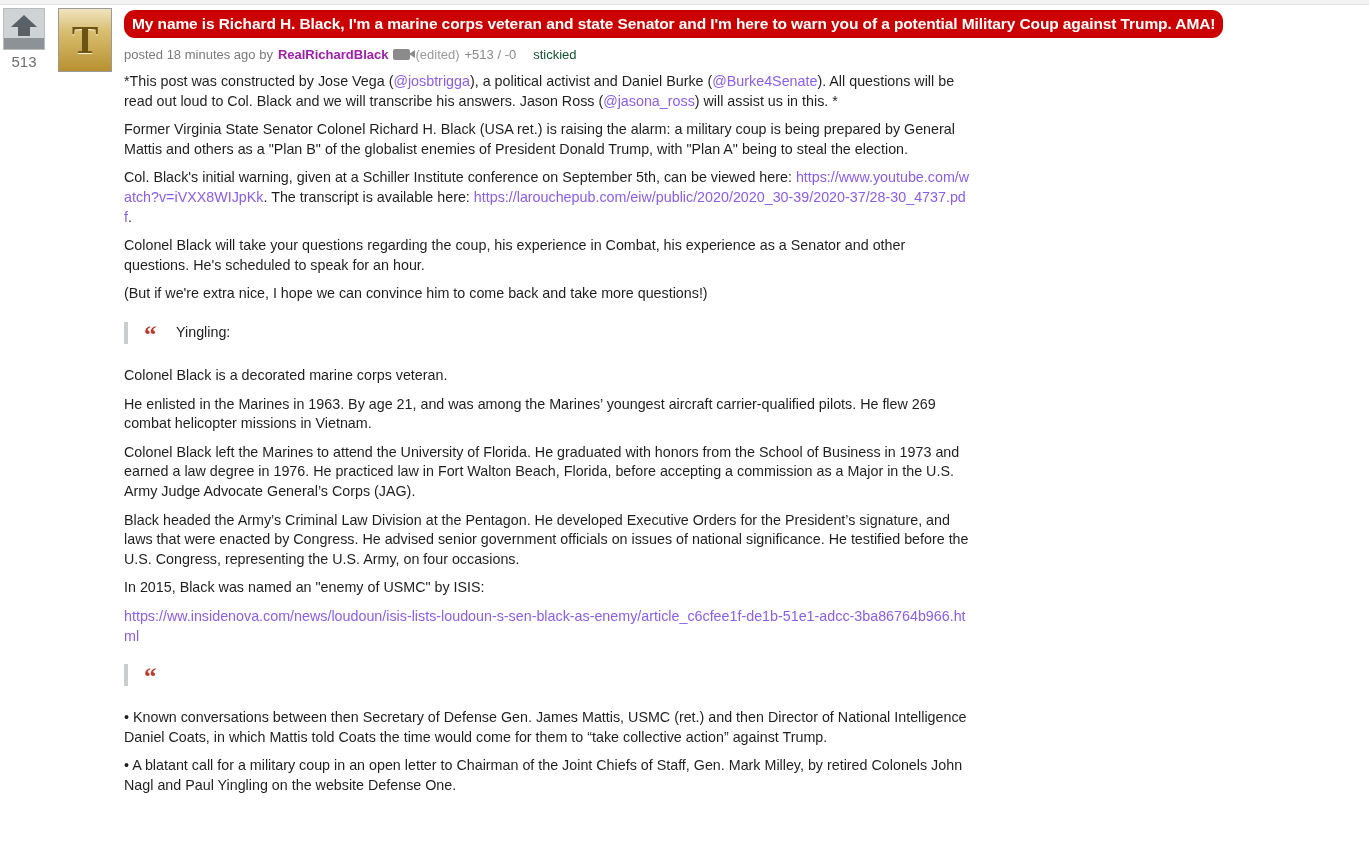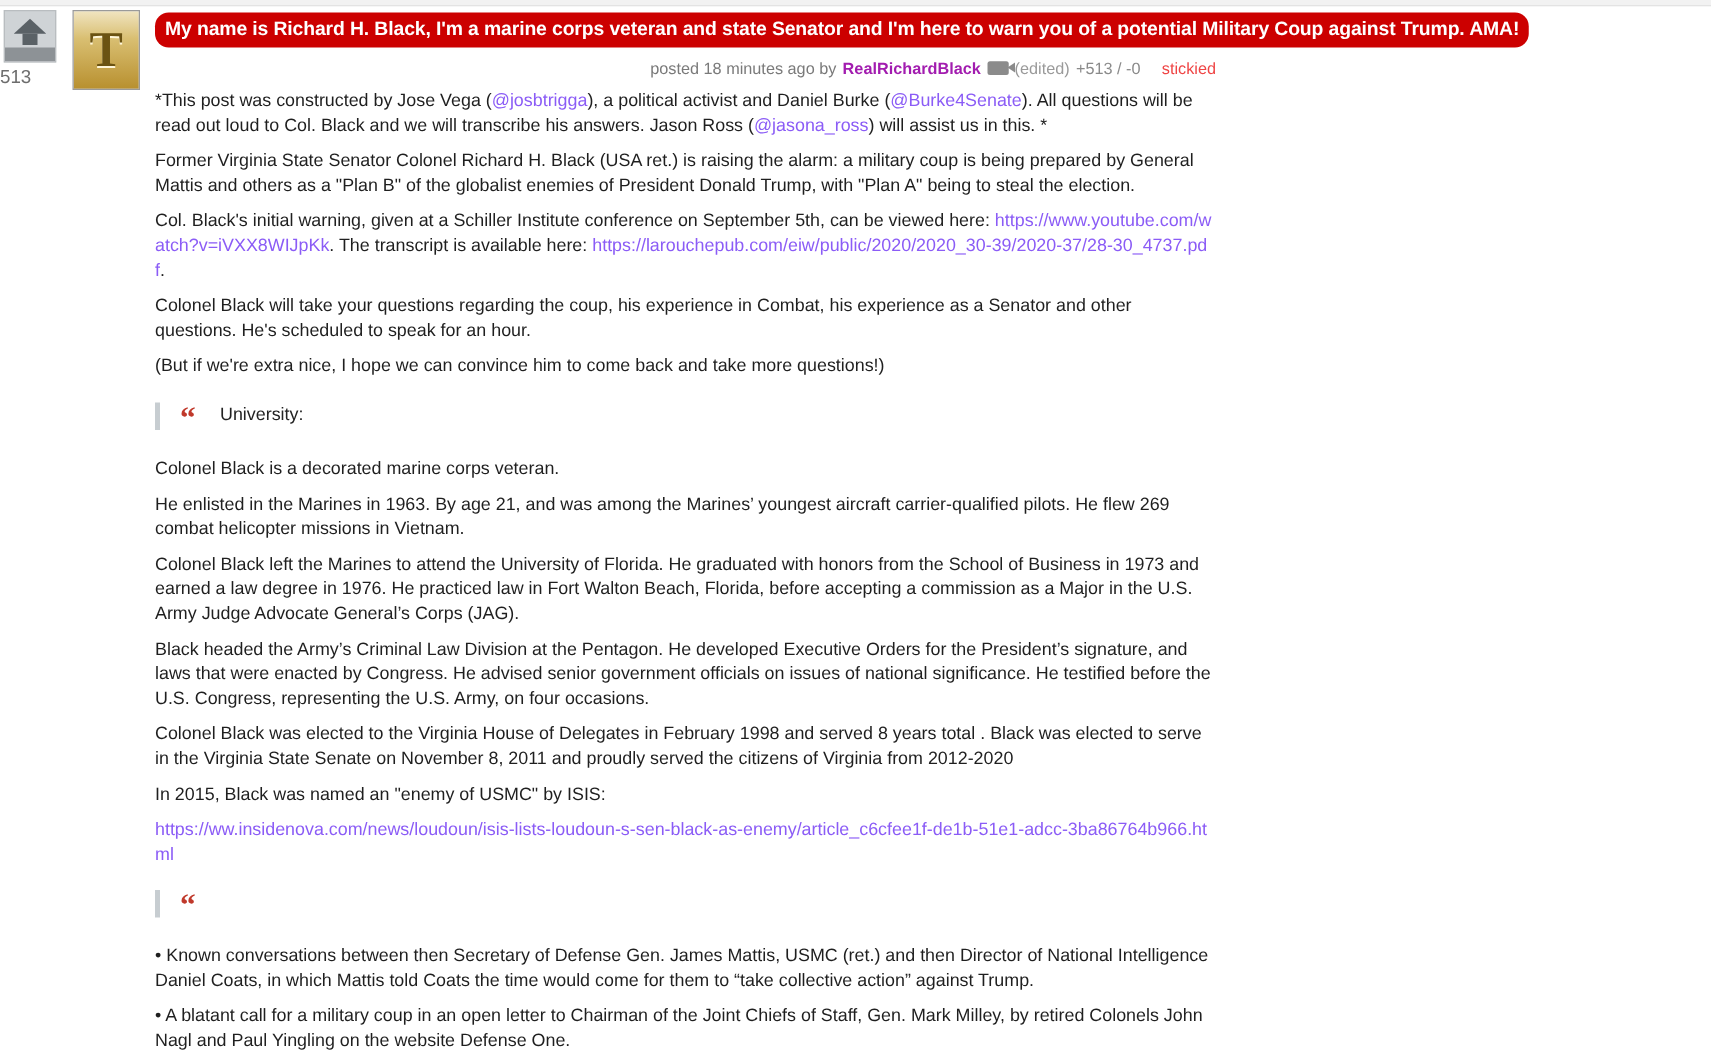--- a/index.html
+++ b/index.html
@@ -29,20 +29,21 @@
     height: 4px;
     background: #f2f2f2;
     border-bottom: 1px solid #e3e3e3;
   }
   
   .vote-col {
     position: absolute;
     left: 0px;
     top: 8px;
     width: 48px;
+    text-align: center;
   }
   .upvote-icon {
     width: 40px;
     height: 40px;
     margin: 0 auto;
     background: #cfd3d6;
     border: 1px solid #b9bdc0;
     position: relative;
     overflow: hidden;
   }
@@ -118,21 +119,20 @@
     border-radius: 11px;
   }
   .meta {
     margin-top: 9px;
     font-size: 13px;
     color: #7a7a7a;
     display: flex;
     align-items: center;
     gap: 5px;
     white-space: nowrap;
-    justify-content: center;
   }
   .meta .author {
     color: #a21caf;
     cursor: pointer;
     font-weight: bold;
   }
   .meta .cam {
     display: inline-block;
     width: 17px;
     height: 11px;
@@ -145,21 +145,21 @@
     position: absolute;
     right: -5px;
     top: 1px;
     width: 0; height: 0;
     border-top: 4.5px solid transparent;
     border-bottom: 4.5px solid transparent;
     border-right: 6px solid #8b8b8b;
   }
   .meta .edited { color: #9a9a9a; }
   .meta .score { color: #8a8a8a; }
-  .meta .stickied { color: #ef4444; margin-left: 12px; }
+  .meta .stickied { color: #14532d; margin-left: 12px; }
 
   .body {
     margin-top: 10px;
     width: 846px;
     color: #1f1f1f;
     font-size: 14.3px;
     line-height: 19.6px;
   }
   .body p {
     margin: 0 0 9px 0;
@@ -234,29 +234,28 @@
       <div id="intro-paragraphs">
           <p>*This post was constructed by Jose Vega (<a class="link" href="#">@josbtrigga</a>), a political activist and Daniel Burke (<a class="link" href="#">@Burke4Senate</a>). All questions will be read out loud to Col. Black and we will transcribe his answers. Jason Ross (<a class="link" href="#">@jasona_ross</a>) will assist us in this. *</p>
           <p>Former Virginia State Senator Colonel Richard H. Black (USA ret.) is raising the alarm: a military coup is being prepared by General Mattis and others as a "Plan B" of the globalist enemies of President Donald Trump, with "Plan A" being to steal the election.</p>
           <p>Col. Black's initial warning, given at a Schiller Institute conference on September 5th, can be viewed here: <a class="link" href="#">https://www.youtube.com/watch?v=iVXX8WIJpKk</a>. The transcript is available here: <a class="link" href="#">https://larouchepub.com/eiw/public/2020/2020_30-39/2020-37/28-30_4737.pdf</a>.</p>
           <p>Colonel Black will take your questions regarding the coup, his experience in Combat, his experience as a Senator and other questions. He's scheduled to speak for an hour.</p>
           <p>(But if we're extra nice, I hope we can convince him to come back and take more questions!)</p>
         </div>
 
       <div class="quote">
         <span class="qmark">“</span>
-        <span class="qtext">University:</span>
+        <span class="qtext">Yingling:</span>
       </div>
 
       <div id="bio-paragraphs">
           <p>Colonel Black is a decorated marine corps veteran.</p>
           <p>He enlisted in the Marines in 1963. By age 21, and was among the Marines’ youngest aircraft carrier-qualified pilots. He flew 269 combat helicopter missions in Vietnam.</p>
           <p>Colonel Black left the Marines to attend the University of Florida. He graduated with honors from the School of Business in 1973 and earned a law degree in 1976. He practiced law in Fort Walton Beach, Florida, before accepting a commission as a Major in the U.S. Army Judge Advocate General’s Corps (JAG).</p>
           <p>Black headed the Army’s Criminal Law Division at the Pentagon. He developed Executive Orders for the President’s signature, and laws that were enacted by Congress. He advised senior government officials on issues of national significance. He testified before the U.S. Congress, representing the U.S. Army, on four occasions.</p>
-          <p>Colonel Black was elected to the Virginia House of Delegates in February 1998 and served 8 years total . Black was elected to serve in the Virginia State Senate on November 8, 2011 and proudly served the citizens of Virginia from 2012-2020</p>
           <p>In 2015, Black was named an "enemy of USMC" by ISIS:</p>
           <p><a class="link" href="#">https://ww.insidenova.com/news/loudoun/isis-lists-loudoun-s-sen-black-as-enemy/article_c6cfee1f-de1b-51e1-adcc-3ba86764b966.html</a></p>
         </div>
 
       <div class="quote">
         <span class="qmark">“</span>
       </div>
 
       <div class="bullet-list" id="coup-bullets">
           <p>• Known conversations between then Secretary of Defense Gen. James Mattis, USMC (ret.) and then Director of National Intelligence Daniel Coats, in which Mattis told Coats the time would come for them to “take collective action” against Trump.</p>

